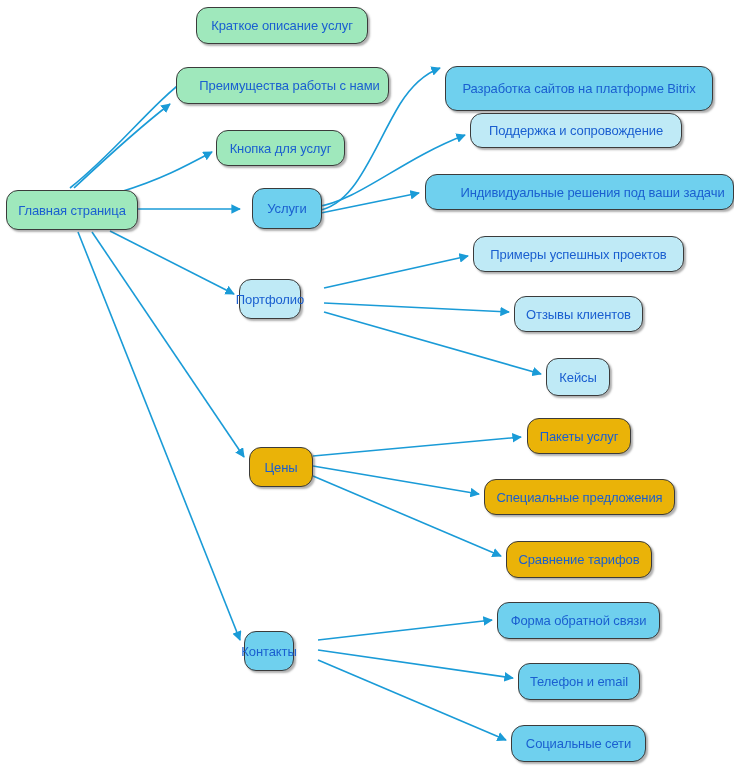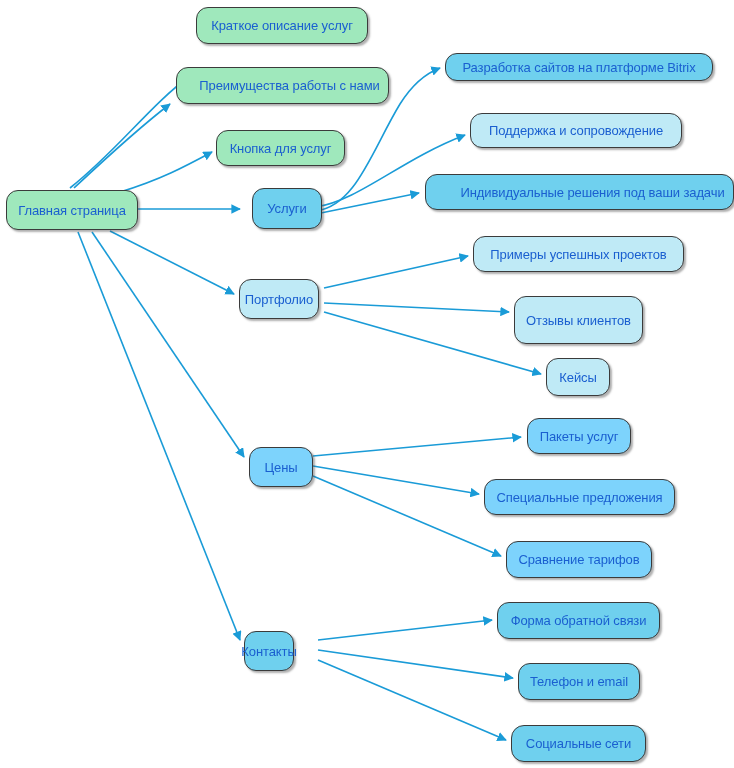--- a/index.html
+++ b/index.html
@@ -37,21 +37,21 @@
     font-size: 13px;
     line-height: 1;
     white-space: nowrap;
     letter-spacing: -0.1px;
     box-shadow: 2px 2px 2px rgba(80,80,80,0.45);
     padding: 0 10px;
   }
   .fill-green  { background: #9fe8bc; }
   .fill-blue   { background: #6fd0ee; }
   .fill-lblue  { background: #bfeaf6; }
-  .fill-lgreen { background: #7dd3fc; }
+  .fill-lgreen { background: #eab308; }
 </style>
 </head>
 <body>
 
 <div id="canvas">
 
   <svg id="edges" viewBox="0 0 734 768" xmlns="http://www.w3.org/2000/svg">
     <defs>
       <marker id="arrow" viewBox="0 0 10 10" refX="9" refY="5" markerWidth="6" markerHeight="6" orient="auto-start-reverse">
         <path d="M 0 0 L 10 5 L 0 10 z" fill="#1a9bd7"></path>
@@ -79,26 +79,26 @@
         <path d="M 318 660 L 506 740" marker-end="url(#arrow)"></path>
       </g>
   </svg>
 
   <div id="node-layer">
       <div class="node fill-green" style="left: 6px; top: 190px; width: 132px; height: 40px;">Главная страница</div>
       <div class="node fill-green" style="left: 196px; top: 7px; width: 172px; height: 37px;">Краткое описание услуг</div>
       <div class="node fill-green" style="left: 176px; top: 67px; width: 213px; height: 37px; padding-left: 24px;">Преимущества работы с нами</div>
       <div class="node fill-green" style="left: 216px; top: 130px; width: 129px; height: 36px;">Кнопка для услуг</div>
       <div class="node fill-blue" style="left: 252px; top: 188px; width: 70px; height: 41px;">Услуги</div>
-      <div class="node fill-blue" style="left: 445px; top: 53px; width: 268px; height: 28px;">Разработка сайтов на платформе Bitrix</div>
+      <div class="node fill-blue" style="left: 445px; top: 66px; width: 268px; height: 45px;">Разработка сайтов на платформе Bitrix</div>
       <div class="node fill-lblue" style="left: 470px; top: 113px; width: 212px; height: 35px;">Поддержка и сопровождение</div>
       <div class="node fill-blue" style="left: 425px; top: 174px; width: 309px; height: 36px; padding-left: 36px;">Индивидуальные решения под ваши задачи</div>
-      <div class="node fill-lblue" style="left: 239px; top: 279px; width: 80px; height: 40px;">Портфолио</div>
+      <div class="node fill-lblue" style="left: 239px; top: 279px; width: 62px; height: 40px;">Портфолио</div>
       <div class="node fill-lblue" style="left: 473px; top: 236px; width: 211px; height: 36px; text-align: center;">Примеры успешных проектов</div>
-      <div class="node fill-lblue" style="left: 514px; top: 296px; width: 129px; height: 48px;">Отзывы клиентов</div>
+      <div class="node fill-lblue" style="left: 514px; top: 296px; width: 129px; height: 36px;">Отзывы клиентов</div>
       <div class="node fill-lblue" style="left: 546px; top: 358px; width: 64px; height: 38px;">Кейсы</div>
       <div class="node fill-lgreen" style="left: 249px; top: 447px; width: 64px; height: 40px;">Цены</div>
       <div class="node fill-lgreen" style="left: 527px; top: 418px; width: 104px; height: 36px;">Пакеты услуг</div>
       <div class="node fill-lgreen" style="left: 484px; top: 479px; width: 191px; height: 36px;">Специальные предложения</div>
       <div class="node fill-lgreen" style="left: 506px; top: 541px; width: 146px; height: 37px;">Сравнение тарифов</div>
       <div class="node fill-blue" style="left: 244px; top: 631px; width: 50px; height: 40px;">Контакты</div>
       <div class="node fill-blue" style="left: 497px; top: 602px; width: 163px; height: 37px; text-align: center;">Форма обратной связи</div>
       <div class="node fill-blue" style="left: 518px; top: 663px; width: 122px; height: 37px;">Телефон и email</div>
       <div class="node fill-blue" style="left: 511px; top: 725px; width: 135px; height: 37px; border-radius: 13px;">Социальные сети</div>
     </div>

